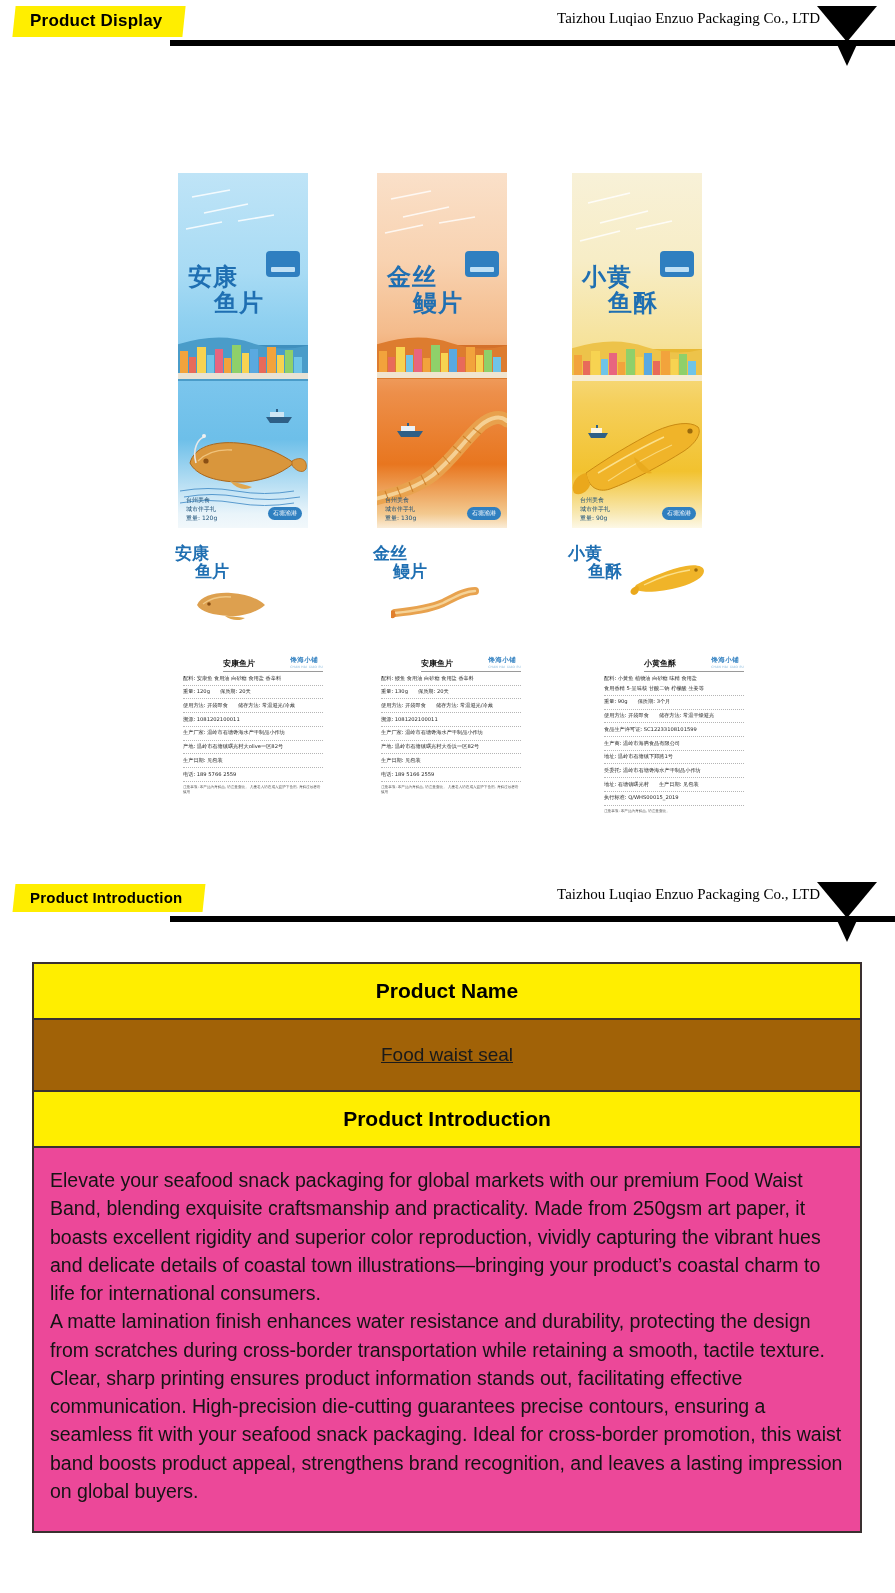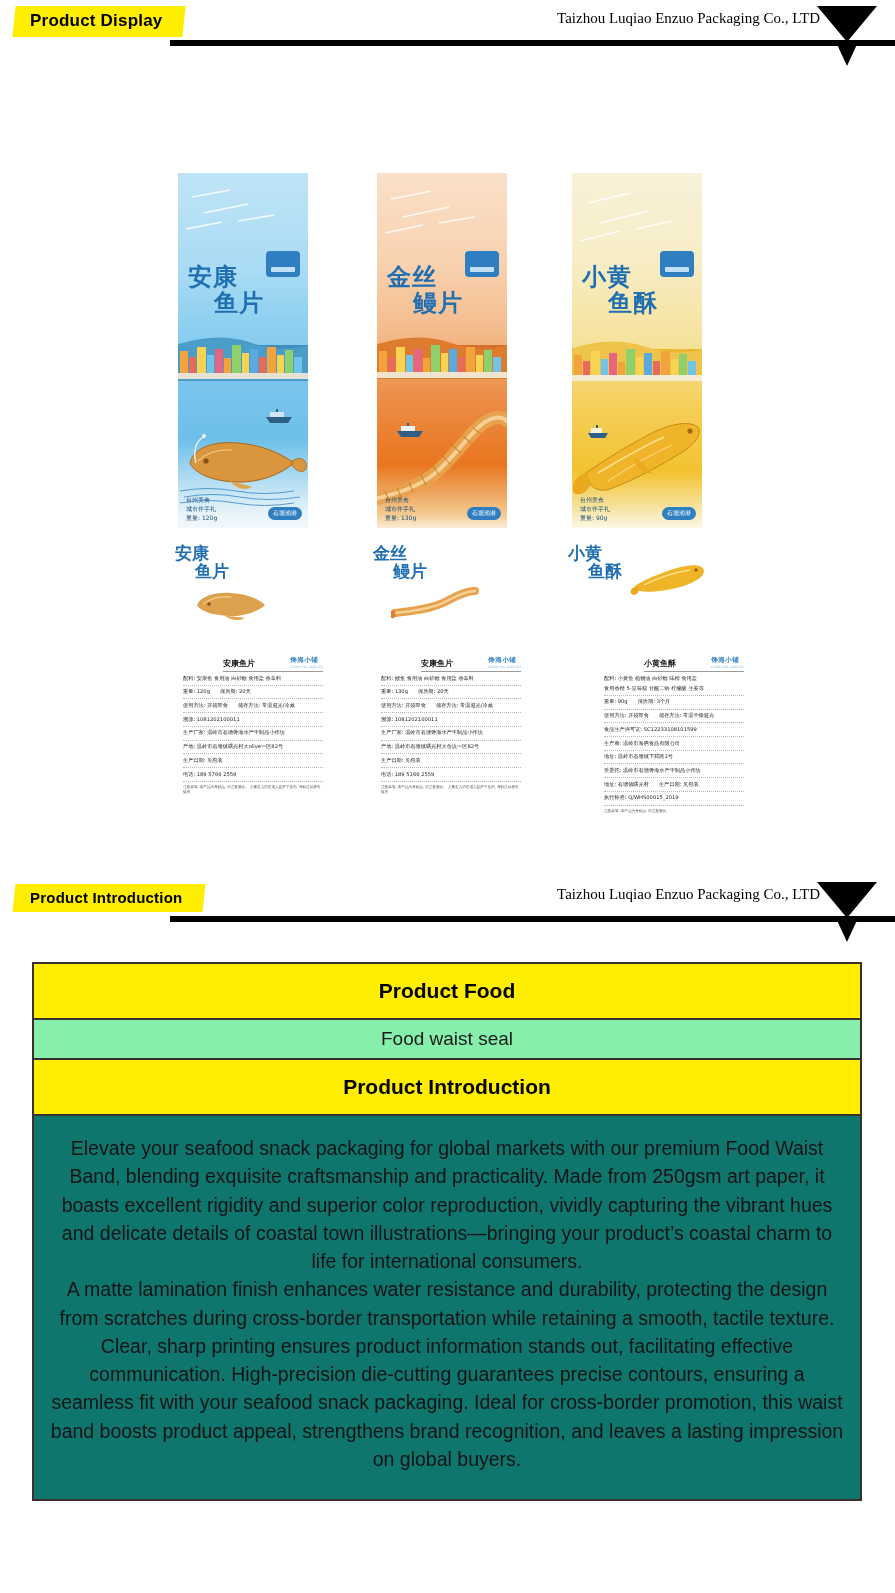--- a/index.html
+++ b/index.html
@@ -110,22 +110,22 @@
   .spec-row.block { display: block; }
   .spec-note { padding-top: 3px; font-size: 3.6px; line-height: 1.5; color: #555; }
 
   
   .intro-wrap { position: absolute; left: 32px; top: 962px; width: 830px;
                 border: 2px solid #3a3030; background: #fff; }
   .intro-cell { border-bottom: 2px solid #3a3030; text-align: center; }
   .intro-cell:last-child { border-bottom: none; }
   .cell-head { background: #ffee00; font-weight: bold; font-size: 21px;
                color: #000; padding: 15px 6px; }
-  .cell-val { background: #86efac; font-size: 19px; color: #1a1a1a; padding: 8px 6px; }
-  .cell-body { background: #0f766e; padding: 18px 16px 26px; text-align: center;
+  .cell-val { background: #a16207; font-size: 19px; color: #1a1a1a; padding: 24px 6px; text-decoration: underline; }
+  .cell-body { background: #ec4899; padding: 18px 16px 26px; text-align: left;
                font-size: 19.5px; line-height: 1.45; color: #141414; }
   .cell-body p { margin: 0; }
 </style>
 </head>
 <body>
 
 <div class="page">
 
   <div class="section-header">
     <div class="sh-tag">
@@ -456,21 +456,21 @@
     <div class="sh-tag" style="font-size:15px;top:12px">
       <span>Product Introduction</span>
     </div>
     <div class="sh-rule" style="top:44px"></div>
     <div class="sh-company" style="top:14px">Taizhou Luqiao Enzuo Packaging Co., LTD</div>
     <div class="sh-tri" style="top:10px"></div>
     <div class="sh-tri2" style="top:44px"></div>
   </div>
 
   <div class="intro-wrap">
-    <div class="intro-cell cell-head">Product Food</div>
+    <div class="intro-cell cell-head">Product Name</div>
     <div class="intro-cell cell-val">Food waist seal</div>
     <div class="intro-cell cell-head">Product Introduction</div>
     <div class="intro-cell cell-body">
       <p>Elevate your seafood snack packaging for global markets with our premium Food Waist Band, blending exquisite craftsmanship and practicality. Made from 250gsm art paper, it boasts excellent rigidity and superior color reproduction, vividly capturing the vibrant hues and delicate details of coastal town illustrations—bringing your product’s coastal charm to life for international consumers.</p>
       <p>A matte lamination finish enhances water resistance and durability, protecting the design from scratches during cross-border transportation while retaining a smooth, tactile texture. Clear, sharp printing ensures product information stands out, facilitating effective communication. High-precision die-cutting guarantees precise contours, ensuring a seamless fit with your seafood snack packaging. Ideal for cross-border promotion, this waist band boosts product appeal, strengthens brand recognition, and leaves a lasting impression on global buyers.</p>
     </div>
   </div>
 
 </div>
 

